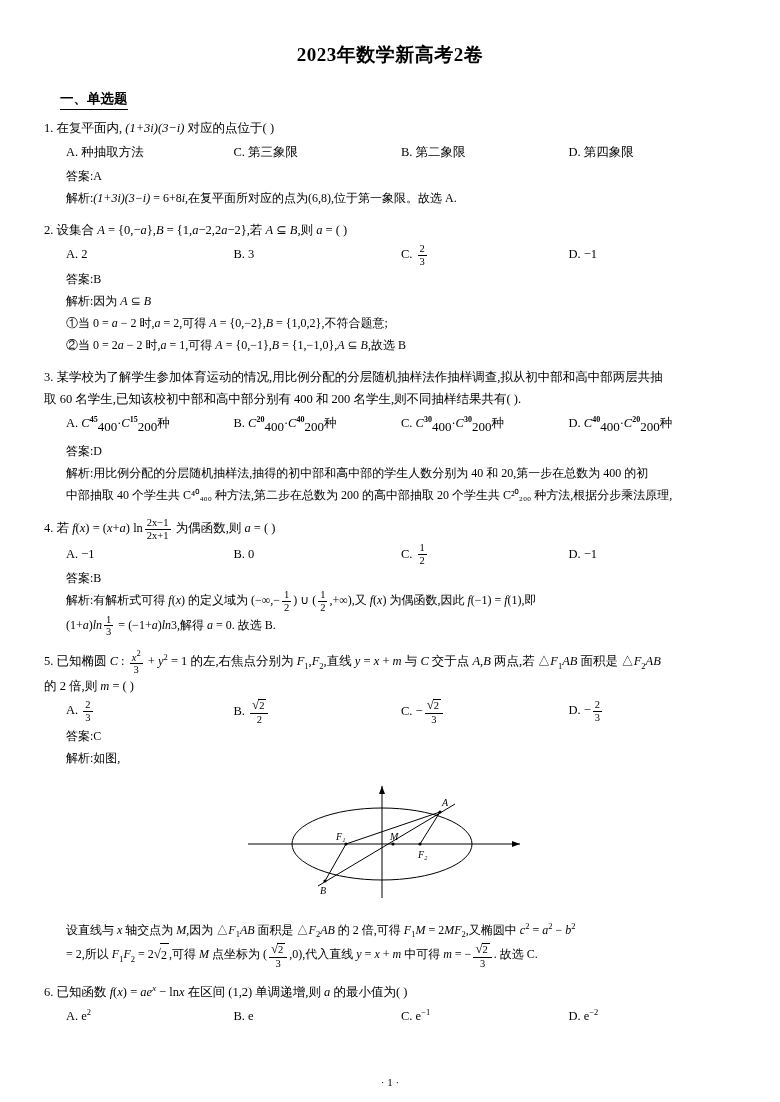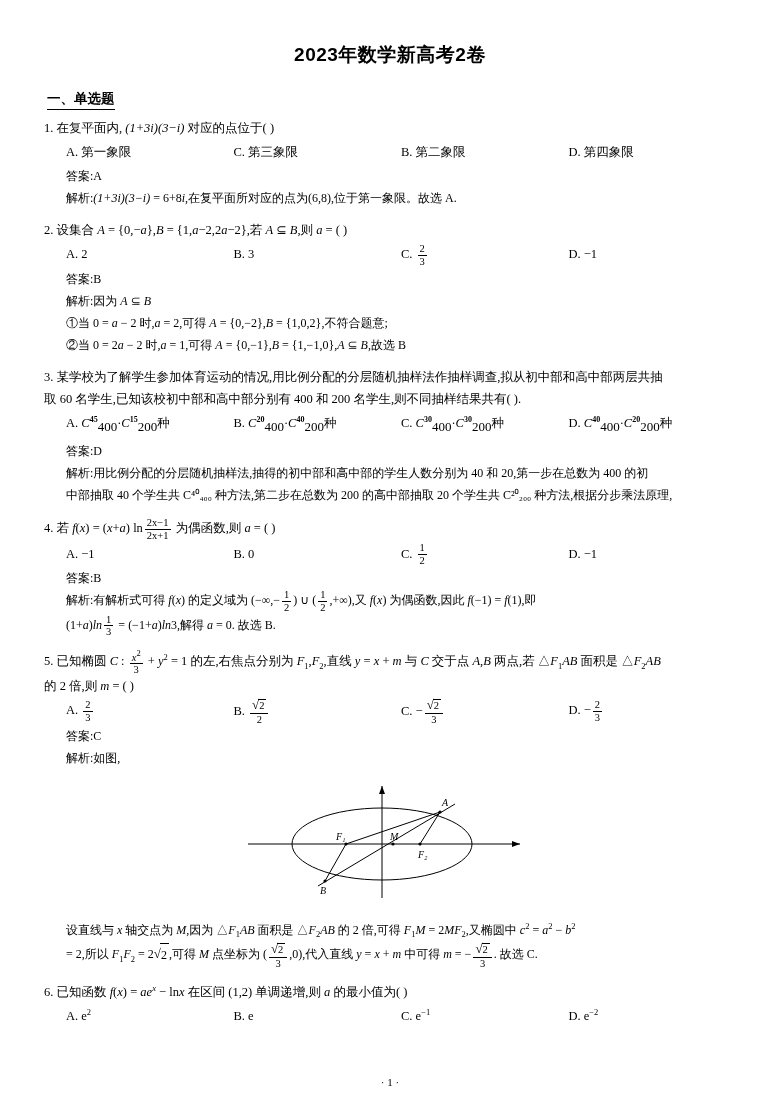--- a/index.html
+++ b/index.html
@@ -9,29 +9,29 @@
     font-family:"Liberation Serif", serif;
     color:#000;
     position:relative;
     overflow:hidden;
   }
   .page { padding: 28px 44px 0 44px; box-sizing:border-box; position:relative; height:100%; }
   .doc-title {
     text-align:center;
     font-size:19px;
     font-weight:bold;
-    font-family:Liberation Sans, sans-serif;
+    font-family:Liberation Serif, serif;
     letter-spacing:0.5px;
     margin:14px 0 18px 0;
   }
   .section-head {
     font-size:13.5px;
     font-weight:bold;
     font-family:"Liberation Sans", sans-serif;
-    margin:4px 0 8px 3px;
+    margin:4px 0 8px 16px;
     display:inline-block;
     border-bottom:1.5px solid #000;
     padding-bottom:1px;
   }
   .q-block { margin-bottom:11px; }
   .q-stem {
     font-size:12.5px;
     line-height:1.75;
     text-indent:0;
   }
@@ -94,21 +94,21 @@
   </div>
 
   <div class="q-block">
     <div class="q-stem">
       <span>1.</span>
       <span>在复平面内,</span>
       <i>(1+3i)(3−i)</i>
       <span>对应的点位于(    )</span>
     </div>
     <div class="opts">
-      <div>A. 第一象限</div>
+      <div>A. 种抽取方法</div>
       <div>C. 第三象限</div>
       <div>B. 第二象限</div>
       <div>D. 第四象限</div>
     </div>
     <div class="ans">答案:A</div>
     <div class="sol">
       解析:<i>(1+3i)(3−i)</i> = 6+8<i>i</i>,在复平面所对应的点为(6,8),位于第一象限。故选 A.
     </div>
   </div>
 

